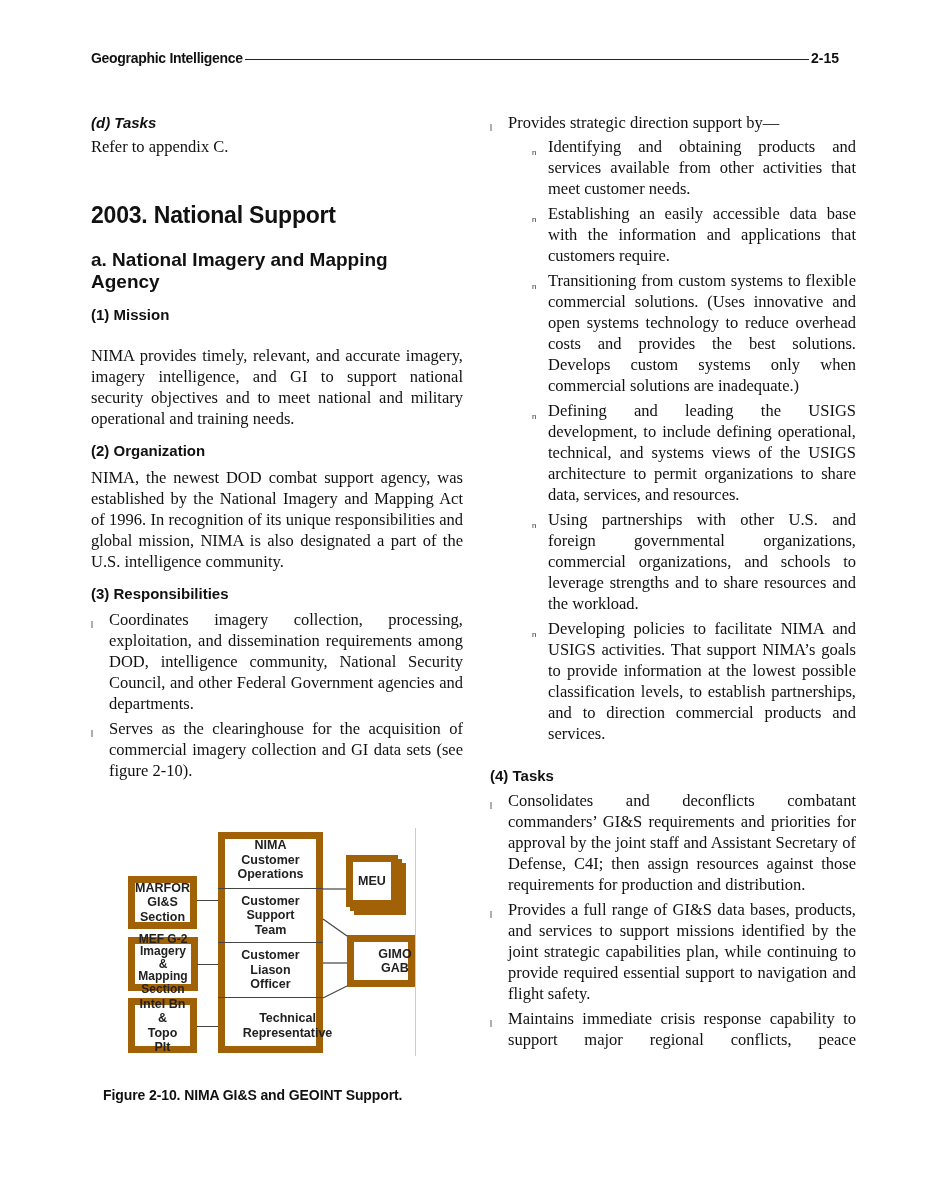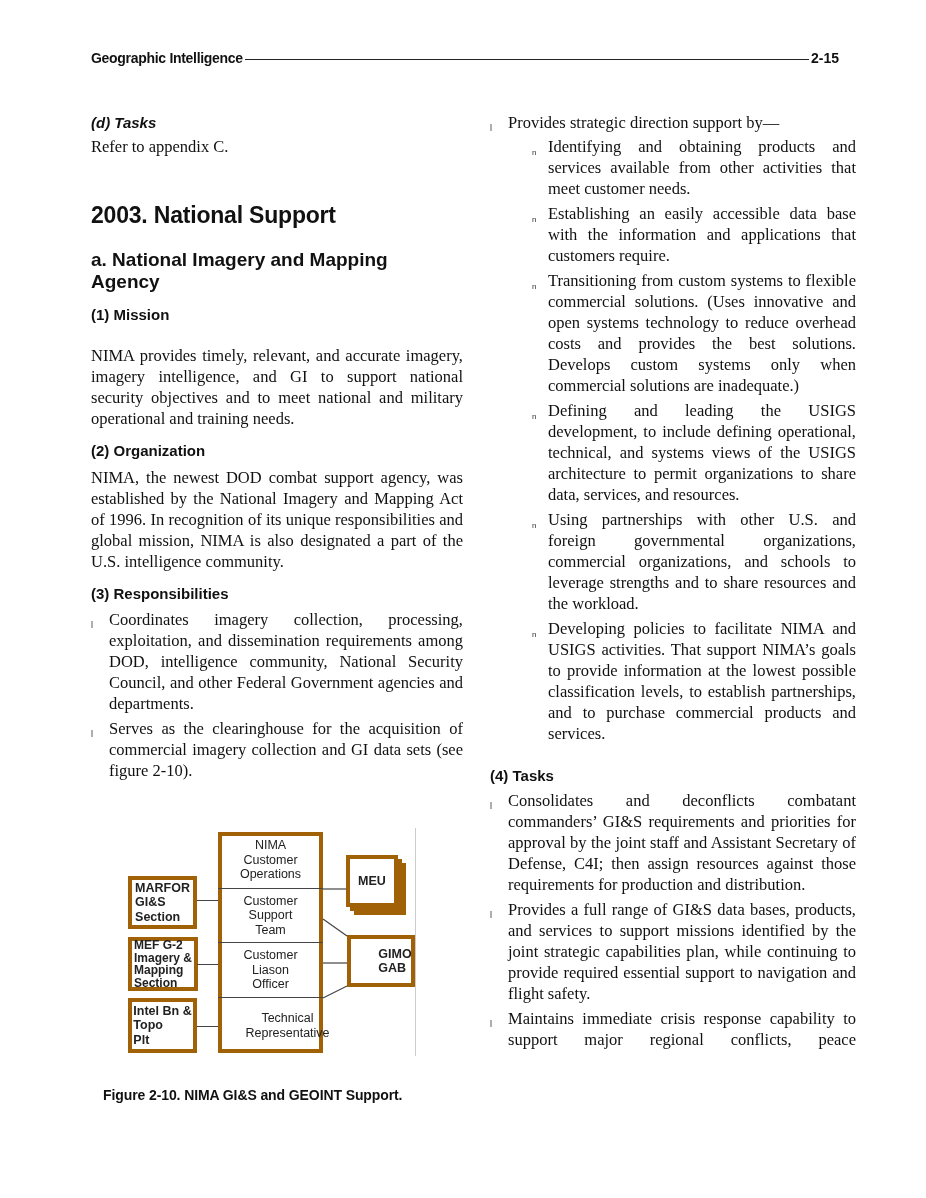--- a/index.html
+++ b/index.html
@@ -23,23 +23,23 @@
 
   .bullet-list { list-style: none; margin: 0; padding: 0; }
   .bullet-list > li { position: relative; padding-left: 18px; font-family: "Liberation Serif", serif; font-size: 16.5px; line-height: 21px; text-align: justify; }
   .bullet-list > li .bmark { position: absolute; left: 0; top: 6px; font-family: "Liberation Sans", sans-serif; font-size: 9px; color: #333; }
   .sub-list { list-style: none; margin: 3px 0 0 0; padding: 0; }
   .sub-list > li { position: relative; padding-left: 40px; font-family: "Liberation Serif", serif; font-size: 16.5px; line-height: 21px; text-align: justify; margin-bottom: 4px; }
   .sub-list > li .smark { position: absolute; left: 24px; top: 6px; font-family: "Liberation Sans", sans-serif; font-size: 8px; color: #333; }
 
   
   #diagram { position: absolute; left: 110px; top: 820px; width: 330px; height: 245px; }
-  .dbox { position: absolute; border: 4px solid #a16207; background: #fff; box-sizing: border-box; display: flex; align-items: center; justify-content: center; text-align: left; font-family: "Liberation Sans", sans-serif; font-weight: bold; font-size: 12.5px; line-height: 14.5px; color: #222; white-space: pre-line; }
+  .dbox { position: absolute; border: 7px solid #a16207; background: #fff; box-sizing: border-box; display: flex; align-items: center; justify-content: center; text-align: center; font-family: "Liberation Sans", sans-serif; font-weight: bold; font-size: 12.5px; line-height: 14.5px; color: #222; white-space: pre-line; }
   .dline { position: absolute; background: #444; }
-  .cell { position: absolute; display: flex; align-items: center; justify-content: center; text-align: center; font-family: "Liberation Sans", sans-serif; font-weight: normal; font-size: 12.5px; line-height: 14.5px; color: #222; white-space: pre-line; }
+  .cell { position: absolute; display: flex; align-items: center; justify-content: center; text-align: center; font-family: "Liberation Sans", sans-serif; font-weight: bold; font-size: 12.5px; line-height: 14.5px; color: #222; white-space: pre-line; }
 
   #caption { position: absolute; left: 103px; top: 1087px; font-family: "Liberation Sans", sans-serif; font-weight: bold; font-size: 14px; letter-spacing: -0.1px; }
 </style>
 </head>
 <body>
 
 <div id="header">
   <span class="title">Geographic Intelligence</span>
   <span class="rule"></span>
   <span class="pgnum">2-15</span>
@@ -124,21 +124,21 @@
   <ul class="bullet-list">
     <li>
       <span class="bmark">l</span>
       <span>Provides strategic direction support by—</span>
       <ul class="sub-list">
         <li><span class="smark">n</span><span>Identifying and obtaining products and services available from other activities that meet customer needs.</span></li>
         <li><span class="smark">n</span><span>Establishing an easily accessible data base with the information and applications that customers require.</span></li>
         <li><span class="smark">n</span><span>Transitioning from custom systems to flexible commercial solutions. (Uses innovative and open systems technology to reduce overhead costs and provides the best solutions. Develops custom systems only when commercial solutions are inadequate.)</span></li>
         <li><span class="smark">n</span><span>Defining and leading the USIGS development, to include defining operational, technical, and systems views of the USIGS architecture to permit organizations to share data, services, and resources.</span></li>
         <li><span class="smark">n</span><span>Using partnerships with other U.S. and foreign governmental organizations, commercial organizations, and schools to leverage strengths and to share resources and the workload.</span></li>
-        <li><span class="smark">n</span><span>Developing policies to facilitate NIMA and USIGS activities. That support NIMA’s goals to provide information at the lowest possible classification levels, to establish partnerships, and to purchase commercial products and services.</span></li>
+        <li><span class="smark">n</span><span>Developing policies to facilitate NIMA and USIGS activities. That support NIMA’s goals to provide information at the lowest possible classification levels, to establish partnerships, and to direction commercial products and services.</span></li>
       </ul>
     </li>
   </ul>
 
   <h3 class="h3" style="margin-top:22px;">(4)  Tasks</h3>
   <ul class="bullet-list" style="margin-top:4px;">
     <li style="margin-bottom:4px;"><span class="bmark">l</span><span>Consolidates and deconflicts combatant commanders’ GI&amp;S requirements and priorities for approval by the joint staff and Assistant Secretary of Defense, C4I; then assign resources against those requirements for production and distribution.</span></li>
     <li style="margin-bottom:4px;"><span class="bmark">l</span><span>Provides a full range of GI&amp;S data bases, products, and services to support missions identified by the joint strategic capabilities plan, while continuing to provide required essential support to navigation and flight safety.</span></li>
     <li style="text-align-last: justify;"><span class="bmark">l</span><span>Maintains immediate crisis response capability to support major regional conflicts, peace</span></li>
   </ul>

